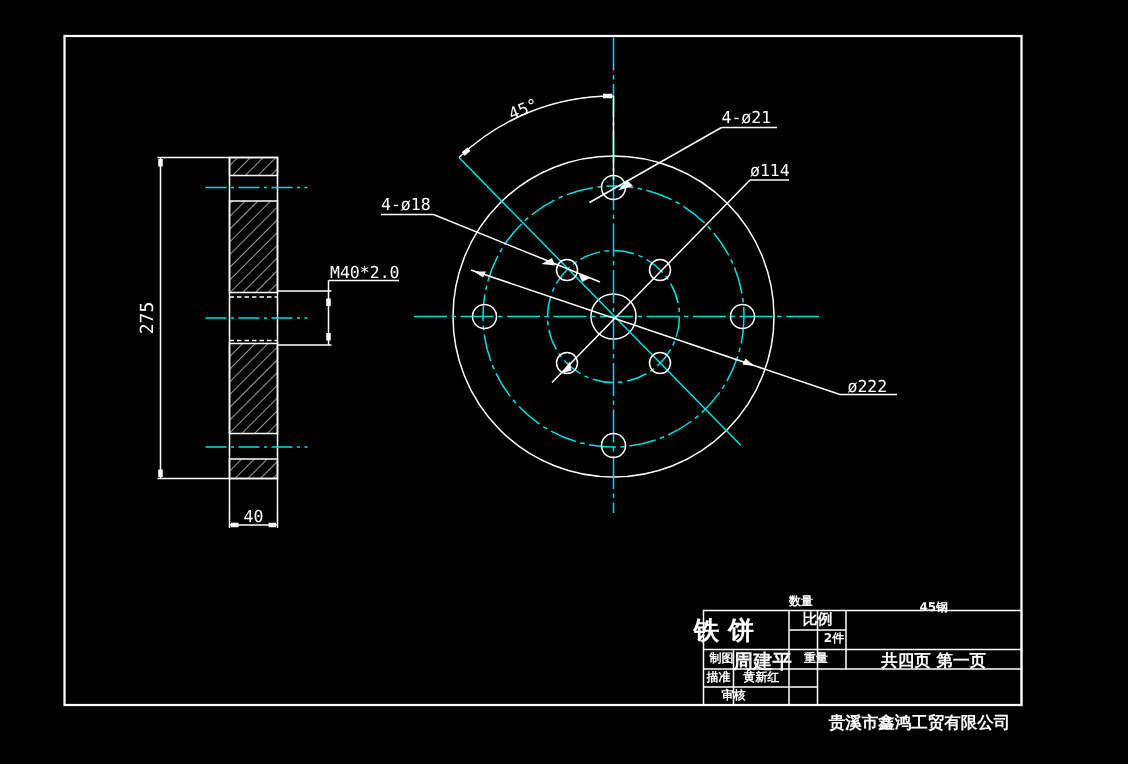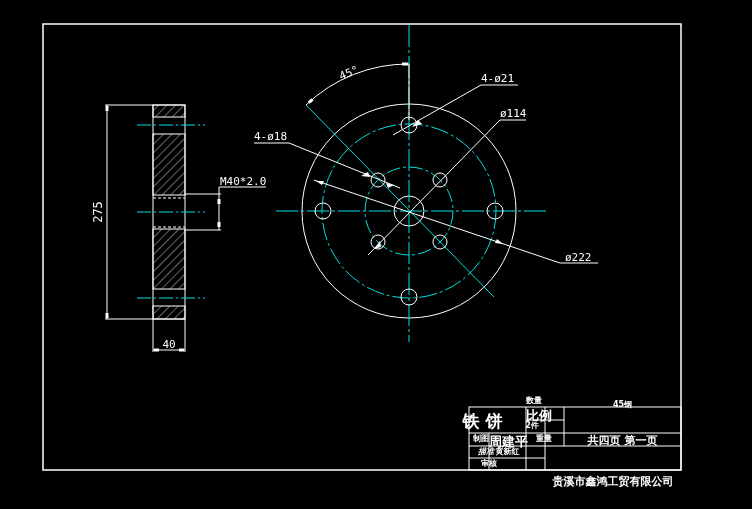--- a/index.html
+++ b/index.html
@@ -123,26 +123,26 @@
     <line x1="469" y1="458" x2="545" y2="458"></line>
 
     <line x1="489" y1="433" x2="489" y2="470"></line>
     <line x1="526" y1="407" x2="526" y2="470"></line>
     <line x1="545" y1="407" x2="545" y2="470"></line>
     <line x1="564" y1="407" x2="564" y2="446"></line>
   </g>
 </svg>
 
 <div class="tb-text" style="left:454px; top:413px; width:57px; font-size:17px;">铁 饼</div>
-<div class="tb-text" style="left:526px; top:409px; width:19px; font-size:13px;">比例</div>
+<div class="tb-text" style="left:526px; top:409px; width:38px; font-size:10px;">比例</div>
 <div class="tb-text" style="left:526px; top:397px; width:14px; font-size:8px;font-family:Liberation Serif, serif;">数量</div>
-<div class="tb-text" style="left:521px; top:422px; width:22px; font-size:8px;">2件</div>
+<div class="tb-text" style="left:545px; top:422px; width:22px; font-size:8px;">2件</div>
 <div class="tb-text" style="left:564px; top:401px; width:117px; font-size:8px;">45钢</div>
 
 <div class="tb-text" style="left:469px; top:435px; width:20px; font-size:8px;text-align:right;">制图</div>
 <div class="tb-text" style="left:489px; top:435px; width:37px; font-size:13px;">周建平</div>
 <div class="tb-text" style="left:526px; top:435px; width:36px; font-size:8px;">重量</div>
 <div class="tb-text" style="left:564px; top:435px; width:117px; font-size:11px;">共四页   第一页</div>
 
-<div class="tb-text" style="left:469px; top:448px; width:34px; font-size:8px;font-style:italic;">描准</div>
+<div class="tb-text" style="left:469px; top:448px; width:20px; font-size:8px;">描准</div>
 <div class="tb-text" style="left:489px; top:448px; width:37px; font-size:8px;text-align:center;">黄新红</div>
 <div class="tb-text" style="left:469px; top:460px; width:40px; font-size:8px;">审核</div>
 <div class="tb-text" style="left:545px; top:476px; width:136px; font-size:11px;">贵溪市鑫鸿工贸有限公司</div>
 
 </body></html>

